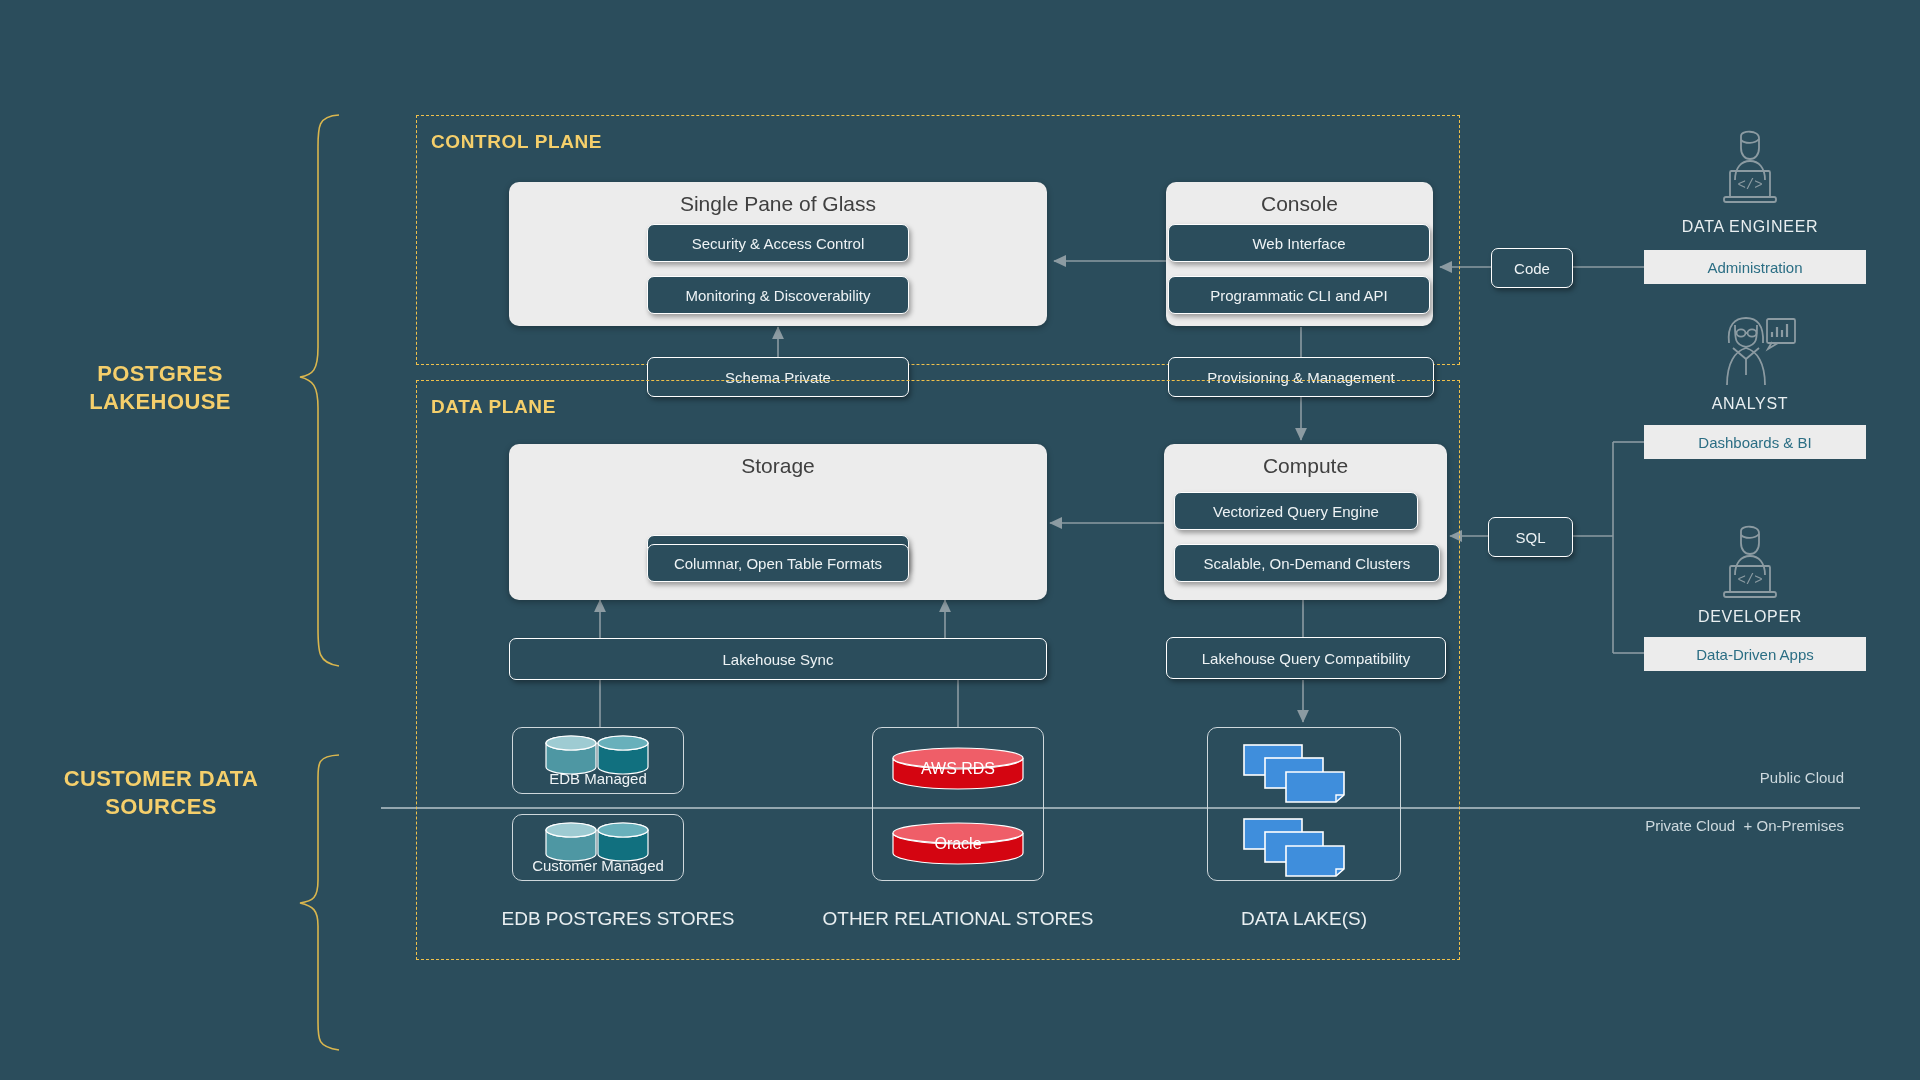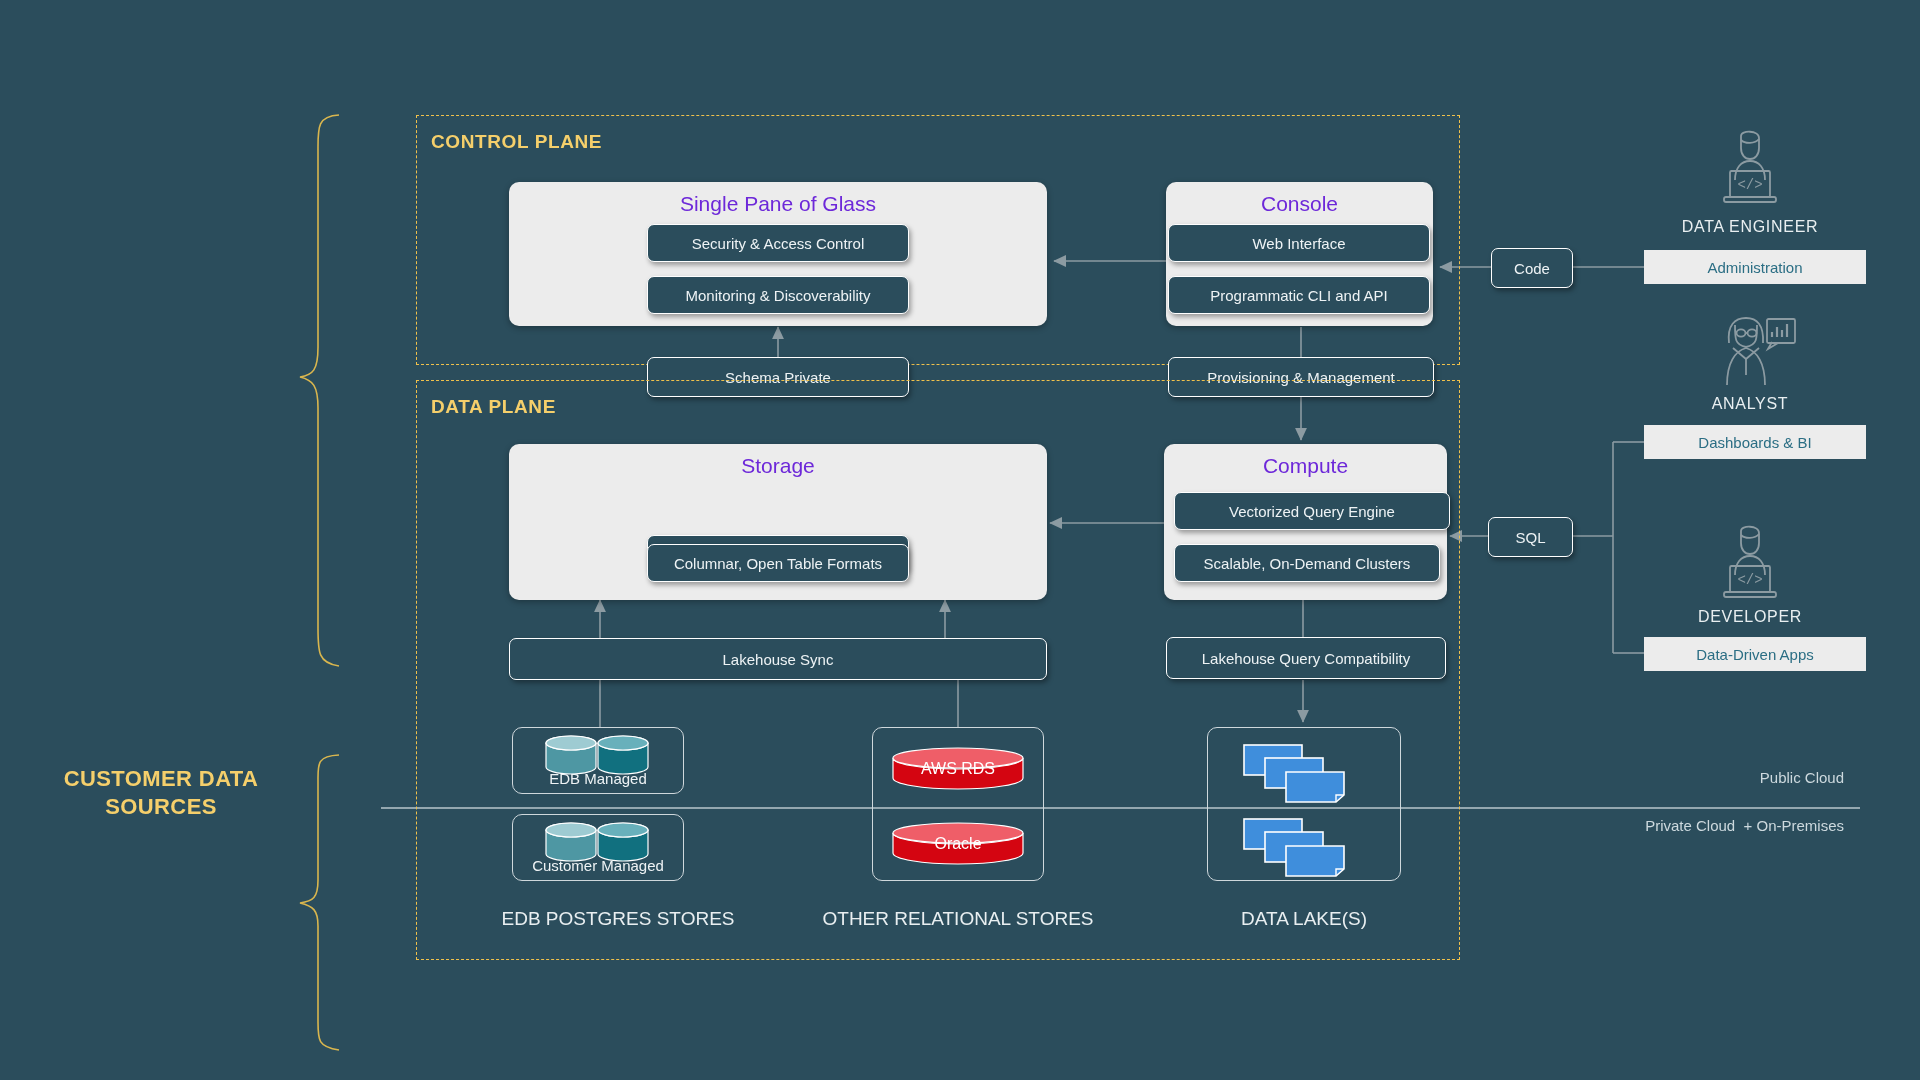--- a/index.html
+++ b/index.html
@@ -20,21 +20,21 @@
   }
 
   
   .card{
     position:absolute;background:#ececec;border-radius:10px;
     box-shadow:0 2px 6px rgba(0,0,0,.30);
     box-sizing:border-box;
   }
   .card-title{
     position:absolute;left:0;right:0;top:10px;text-align:center;
-    color:#6d28d9;font-size:21px;
+    color:#404040;font-size:21px;
   }
 
   
   .chip{
     position:absolute;background:#2b4d5c;border:1.4px solid #ffffff;border-radius:7px;
     box-shadow:2px 3px 5px rgba(0,0,0,.35);
     color:#eef3f5;font-size:15px;
     display:flex;align-items:center;justify-content:center;
     text-align:center;box-sizing:border-box;
   }
@@ -127,20 +127,24 @@
     <g stroke="#d9b64e" stroke-width="1.6" fill="none">
       <path d="M339,115 C317,116 318,128 318,150 L318,347 C318,370 313,375 300,377
                C313,380 318,386 318,408 L318,628 C318,652 318,663 339,666"></path>
     </g>
     <g stroke="#d9b64e" stroke-width="1.6" fill="none">
       <path d="M339,755 C317,756 318,764 318,780 L318,880 C318,898 313,901 300,903
                C313,906 318,910 318,926 L318,1022 C318,1040 318,1047 339,1050"></path>
     </g>
   </svg>
 
+  <div class="brace-label" style="left:40px;top:360px;width:240px;">
+    <div>POSTGRES</div>
+    <div>LAKEHOUSE</div>
+  </div>
   <div class="brace-label" style="left:30px;top:765px;width:262px;">
     <div>CUSTOMER DATA</div>
     <div>SOURCES</div>
   </div>
 
   <div class="plane" style="left:416px;top:115px;width:1044px;height:250px;"></div>
   <div class="plane-title" style="left:431px;top:131px;">CONTROL PLANE</div>
 
   <div class="card" style="left:509px;top:182px;width:538px;height:144px;">
     <div class="card-title">Single Pane of Glass</div>
@@ -162,21 +166,21 @@
 
   <div class="card" style="left:509px;top:444px;width:538px;height:156px;">
     <div class="card-title">Storage</div>
   </div>
   <div class="chip" style="left:647px;top:492px;width:262px;height:38px;margin-top:43px;">Managed Data Lake</div>
   <div class="chip" style="left:647px;top:544px;width:262px;height:38px;">Columnar, Open Table Formats</div>
 
   <div class="card" style="left:1164px;top:444px;width:283px;height:156px;">
     <div class="card-title">Compute</div>
   </div>
-  <div class="chip" style="left:1174px;top:492px;width:276px;height:38px;">Vectorized Query Engine</div>
+  <div class="chip" style="left:1174px;top:492px;width:244px;height:38px;">Vectorized Query Engine</div>
   <div class="chip" style="left:1174px;top:544px;width:266px;height:38px;">Scalable, On-Demand Clusters</div>
 
   <div class="chip" style="left:509px;top:638px;width:538px;height:42px;">Lakehouse Sync</div>
   <div class="chip" style="left:1166px;top:637px;width:280px;height:42px;">Lakehouse Query Compatibility</div>
 
   <div class="chip" style="left:1491px;top:248px;width:82px;height:40px;">Code</div>
   <div class="chip" style="left:1488px;top:517px;width:85px;height:40px;">SQL</div>
 
   <div class="persona-icon" style="left:1705px;top:128px;">
     <svg width="90" height="78" viewBox="0 0 90 78" fill="none" stroke="#8c9ba2" stroke-width="1.8">

